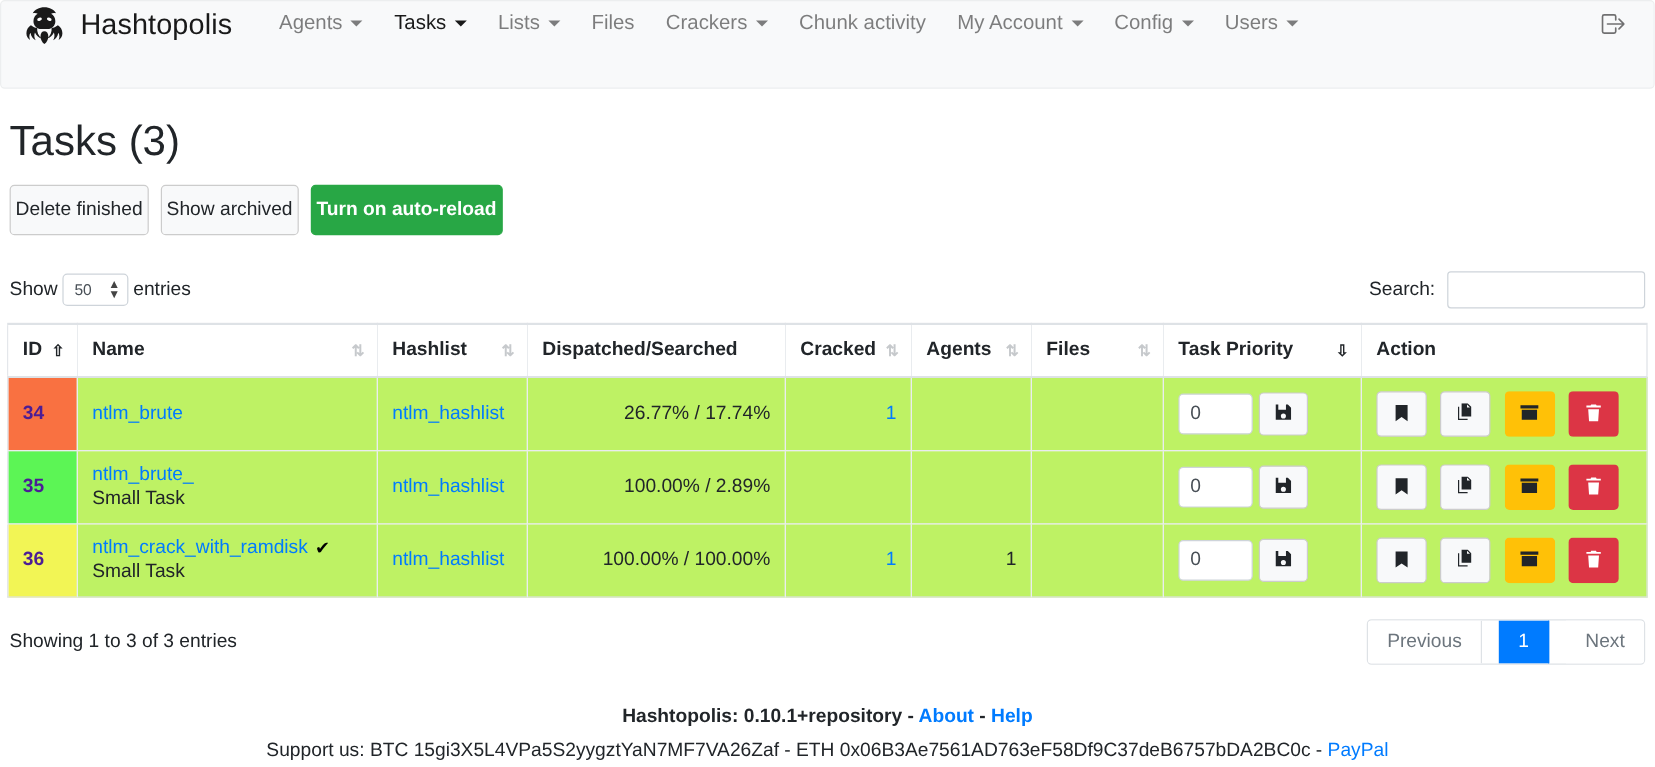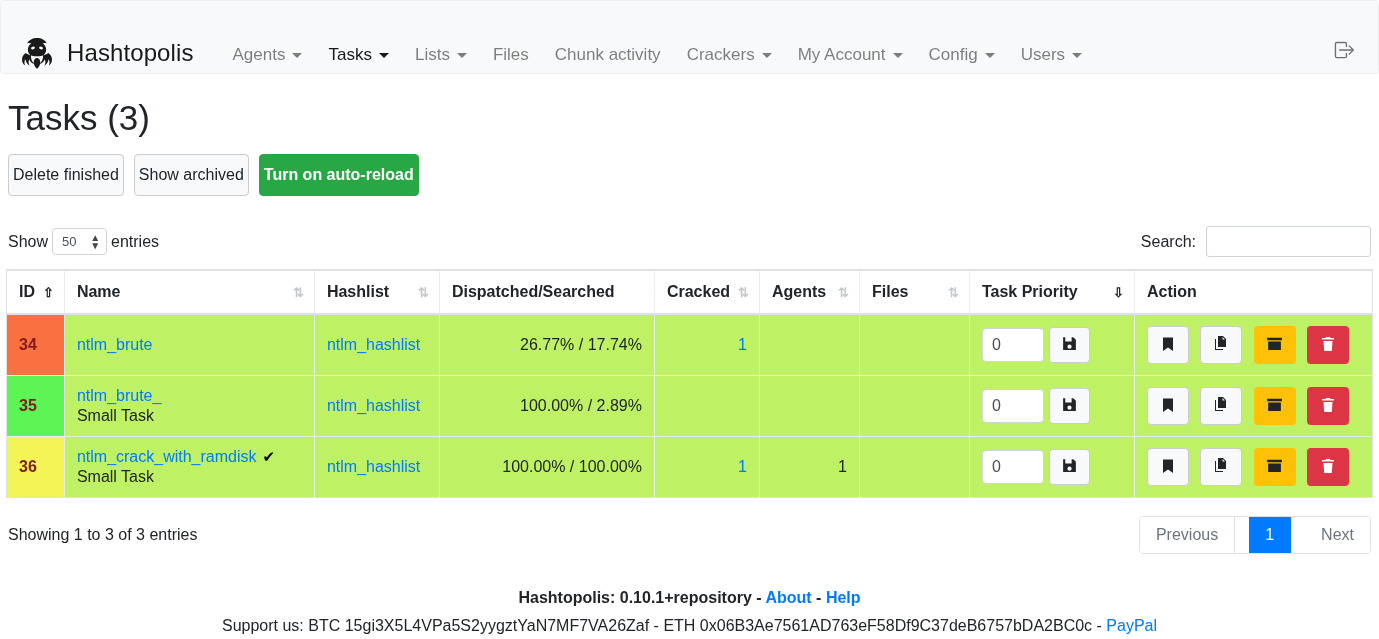--- a/index.html
+++ b/index.html
@@ -10,21 +10,21 @@
     font-family: "Liberation Sans", sans-serif;
     color: #212529;
     overflow: hidden;
   }
   .navbar {
     height: 74px;
     background: #f8f9fa;
     border: 1px solid #eceeef;
     border-radius: 4px;
     display: flex;
-    align-items: flex-end;
+    align-items: flex-start;
     padding: 0 14px 0 16px;
     margin: 0;
   }
   .brand {
     display: flex; align-items: center; gap: 10px;
     margin-right: 26px;
     text-decoration: none;
   }
   .brand-logo { width: 40px; height: 40px; display: block; }
   .brand-text {
@@ -144,21 +144,21 @@
     padding: 11px 12px;
     border-bottom: 1px solid #e9ecef;
     border-right: 1px solid #e9ecef;
     vertical-align: middle;
     background: #bef264;
   }
   table.tasks tbody tr:last-child td { border-bottom: none; }
   table.tasks tbody td:last-child { border-right: none; }
   td.id-cell {
     font-weight: bold;
-    color: #7f1d1d;
+    color: #4c1d95;
     text-align: left;
     width: 54px;
     padding-left: 14px;
     border-right: 1px solid #e9ecef;
   }
   .link { color: #007bff; text-decoration: none; cursor: pointer; }
   .name-main { display: inline-flex; align-items: center; gap: 6px; }
   .check { color: #000; font-size: 15px; }
   .subtext { color: #212529; font-size: 16px; margin-top: 2px; }
   .num-right { text-align: right; }
@@ -248,25 +248,25 @@
       <i class="caret"></i>
     </a>
     <a class="nav-item">
       <span>Lists</span>
       <i class="caret"></i>
     </a>
     <a class="nav-item">
       <span>Files</span>
     </a>
     <a class="nav-item">
+      <span>Crackers</span>
+      <i class="caret"></i>
+    </a>
+    <a class="nav-item">
       <span>Chunk activity</span>
-    </a>
-    <a class="nav-item">
-      <span>Crackers</span>
-      <i class="caret"></i>
     </a>
     <a class="nav-item">
       <span>My Account</span>
       <i class="caret"></i>
     </a>
     <a class="nav-item">
       <span>Config</span>
       <i class="caret"></i>
     </a>
     <a class="nav-item">

